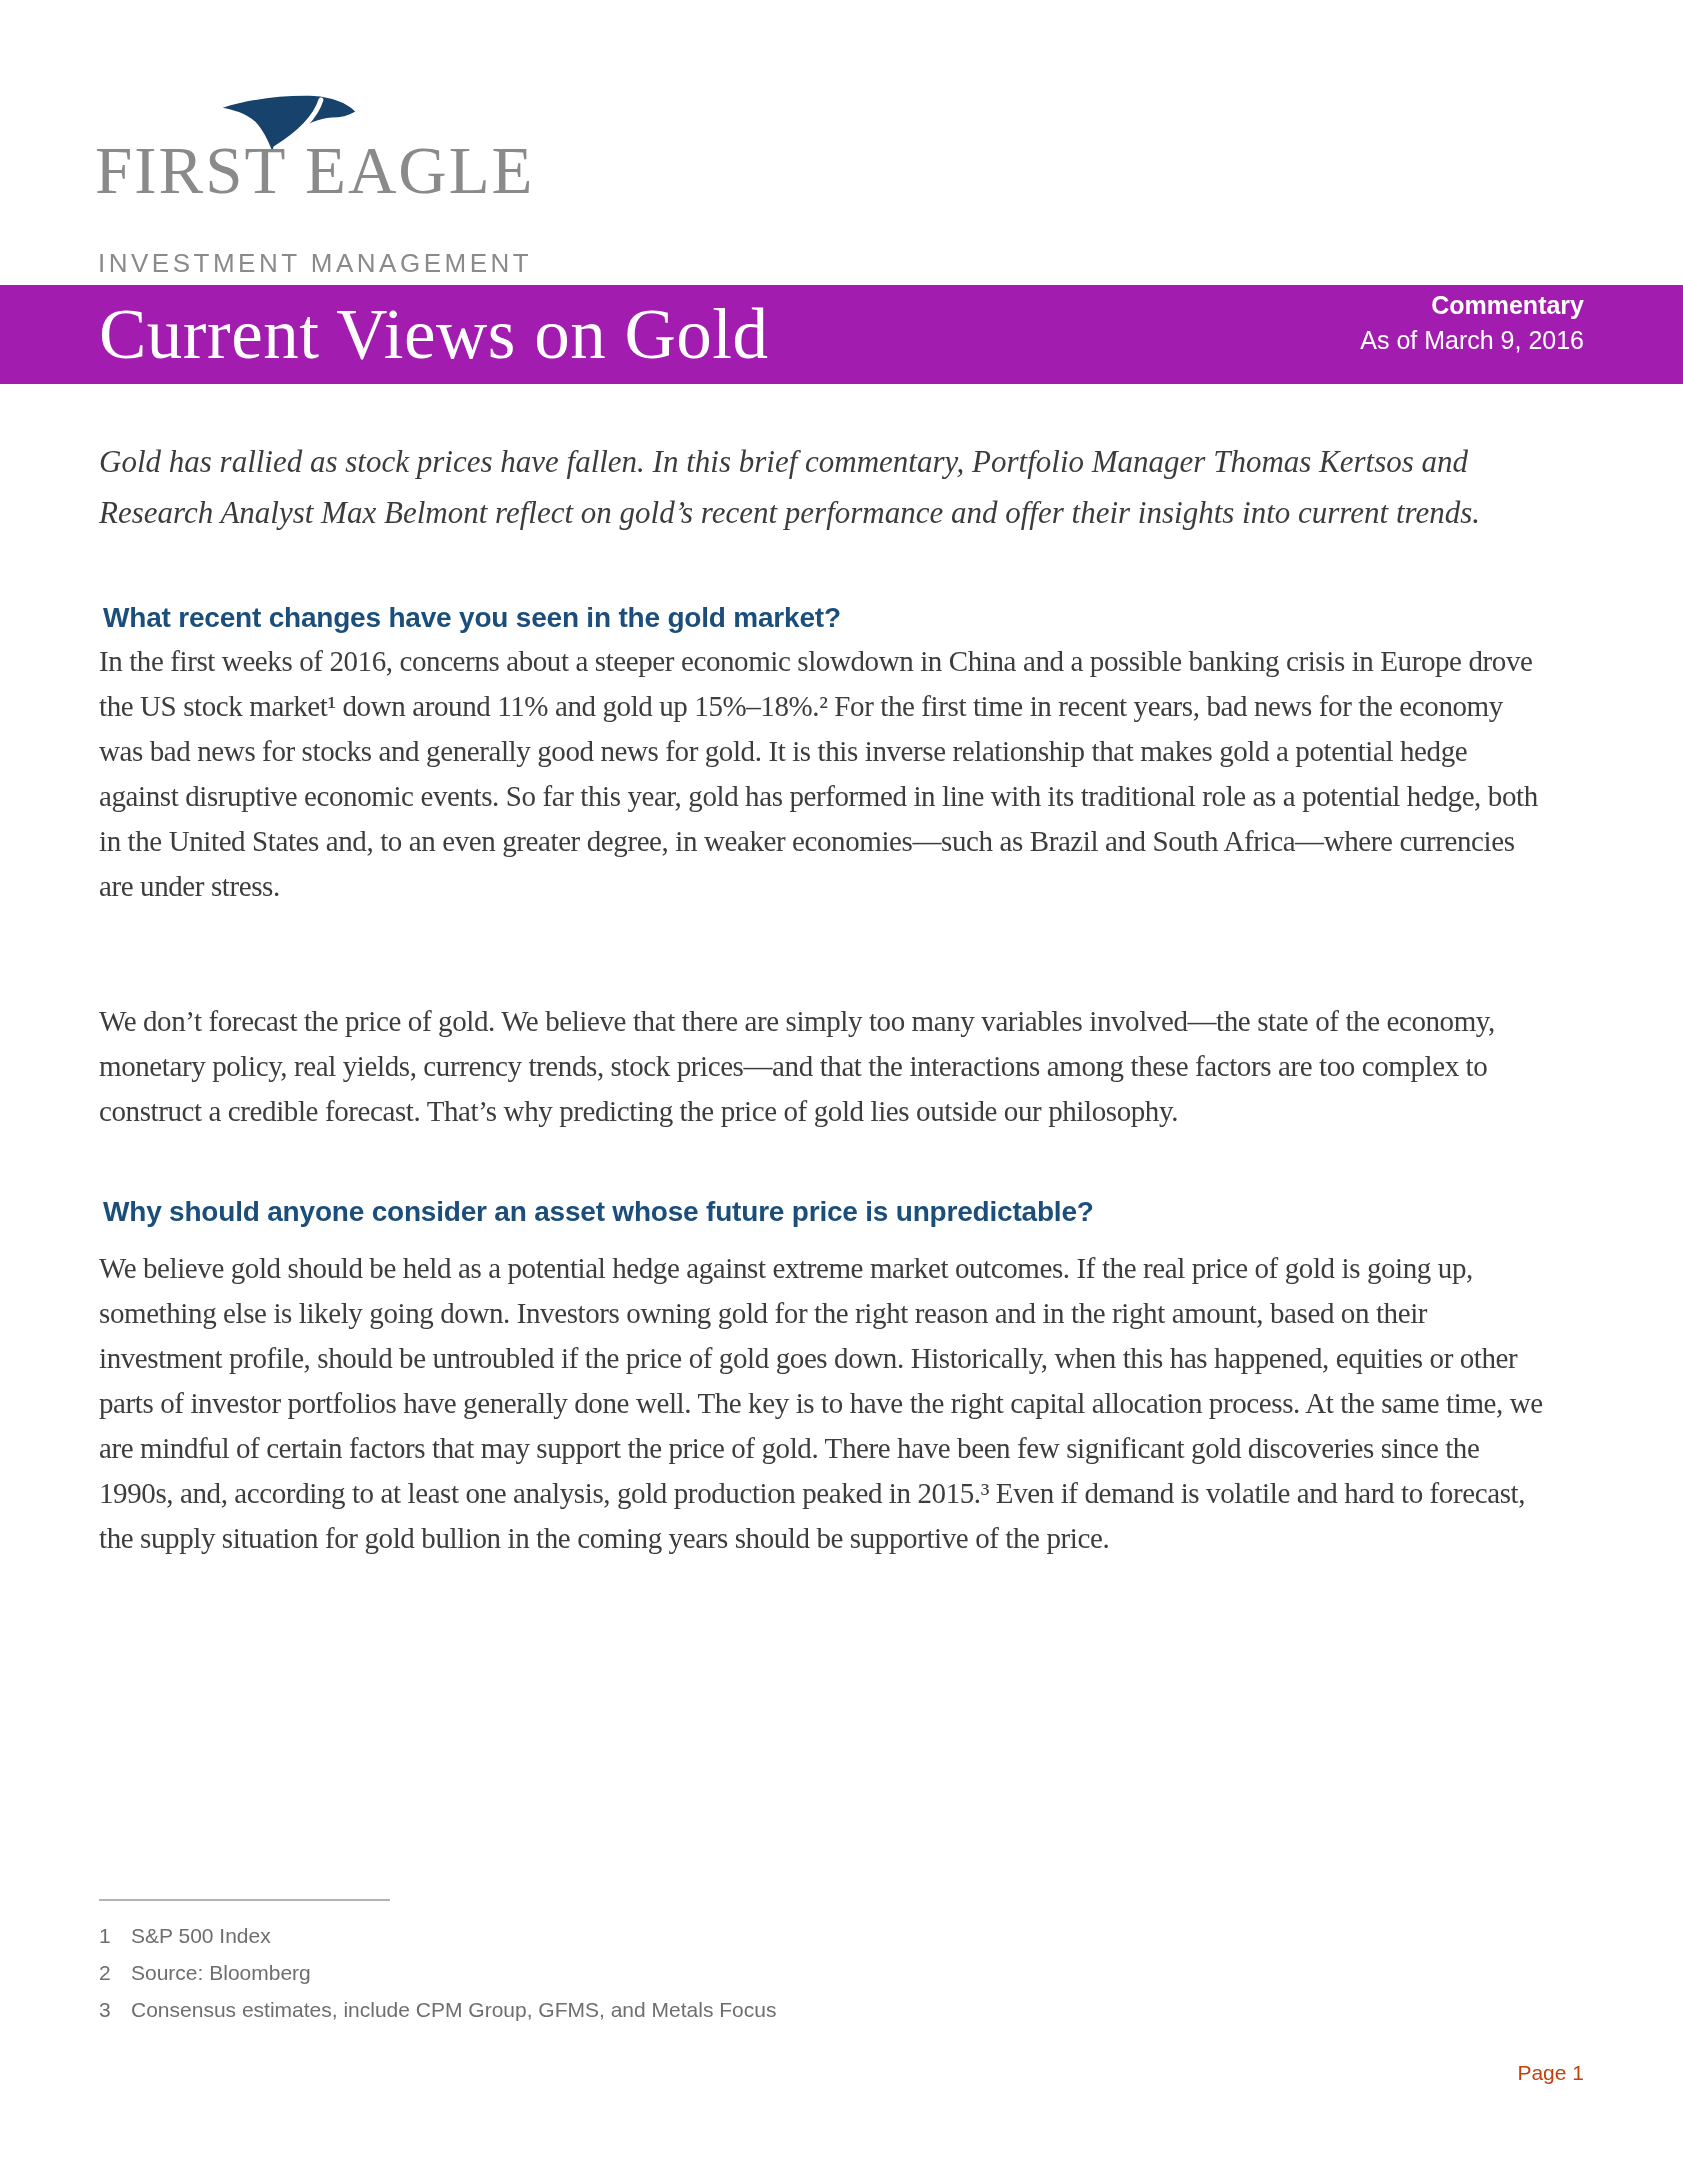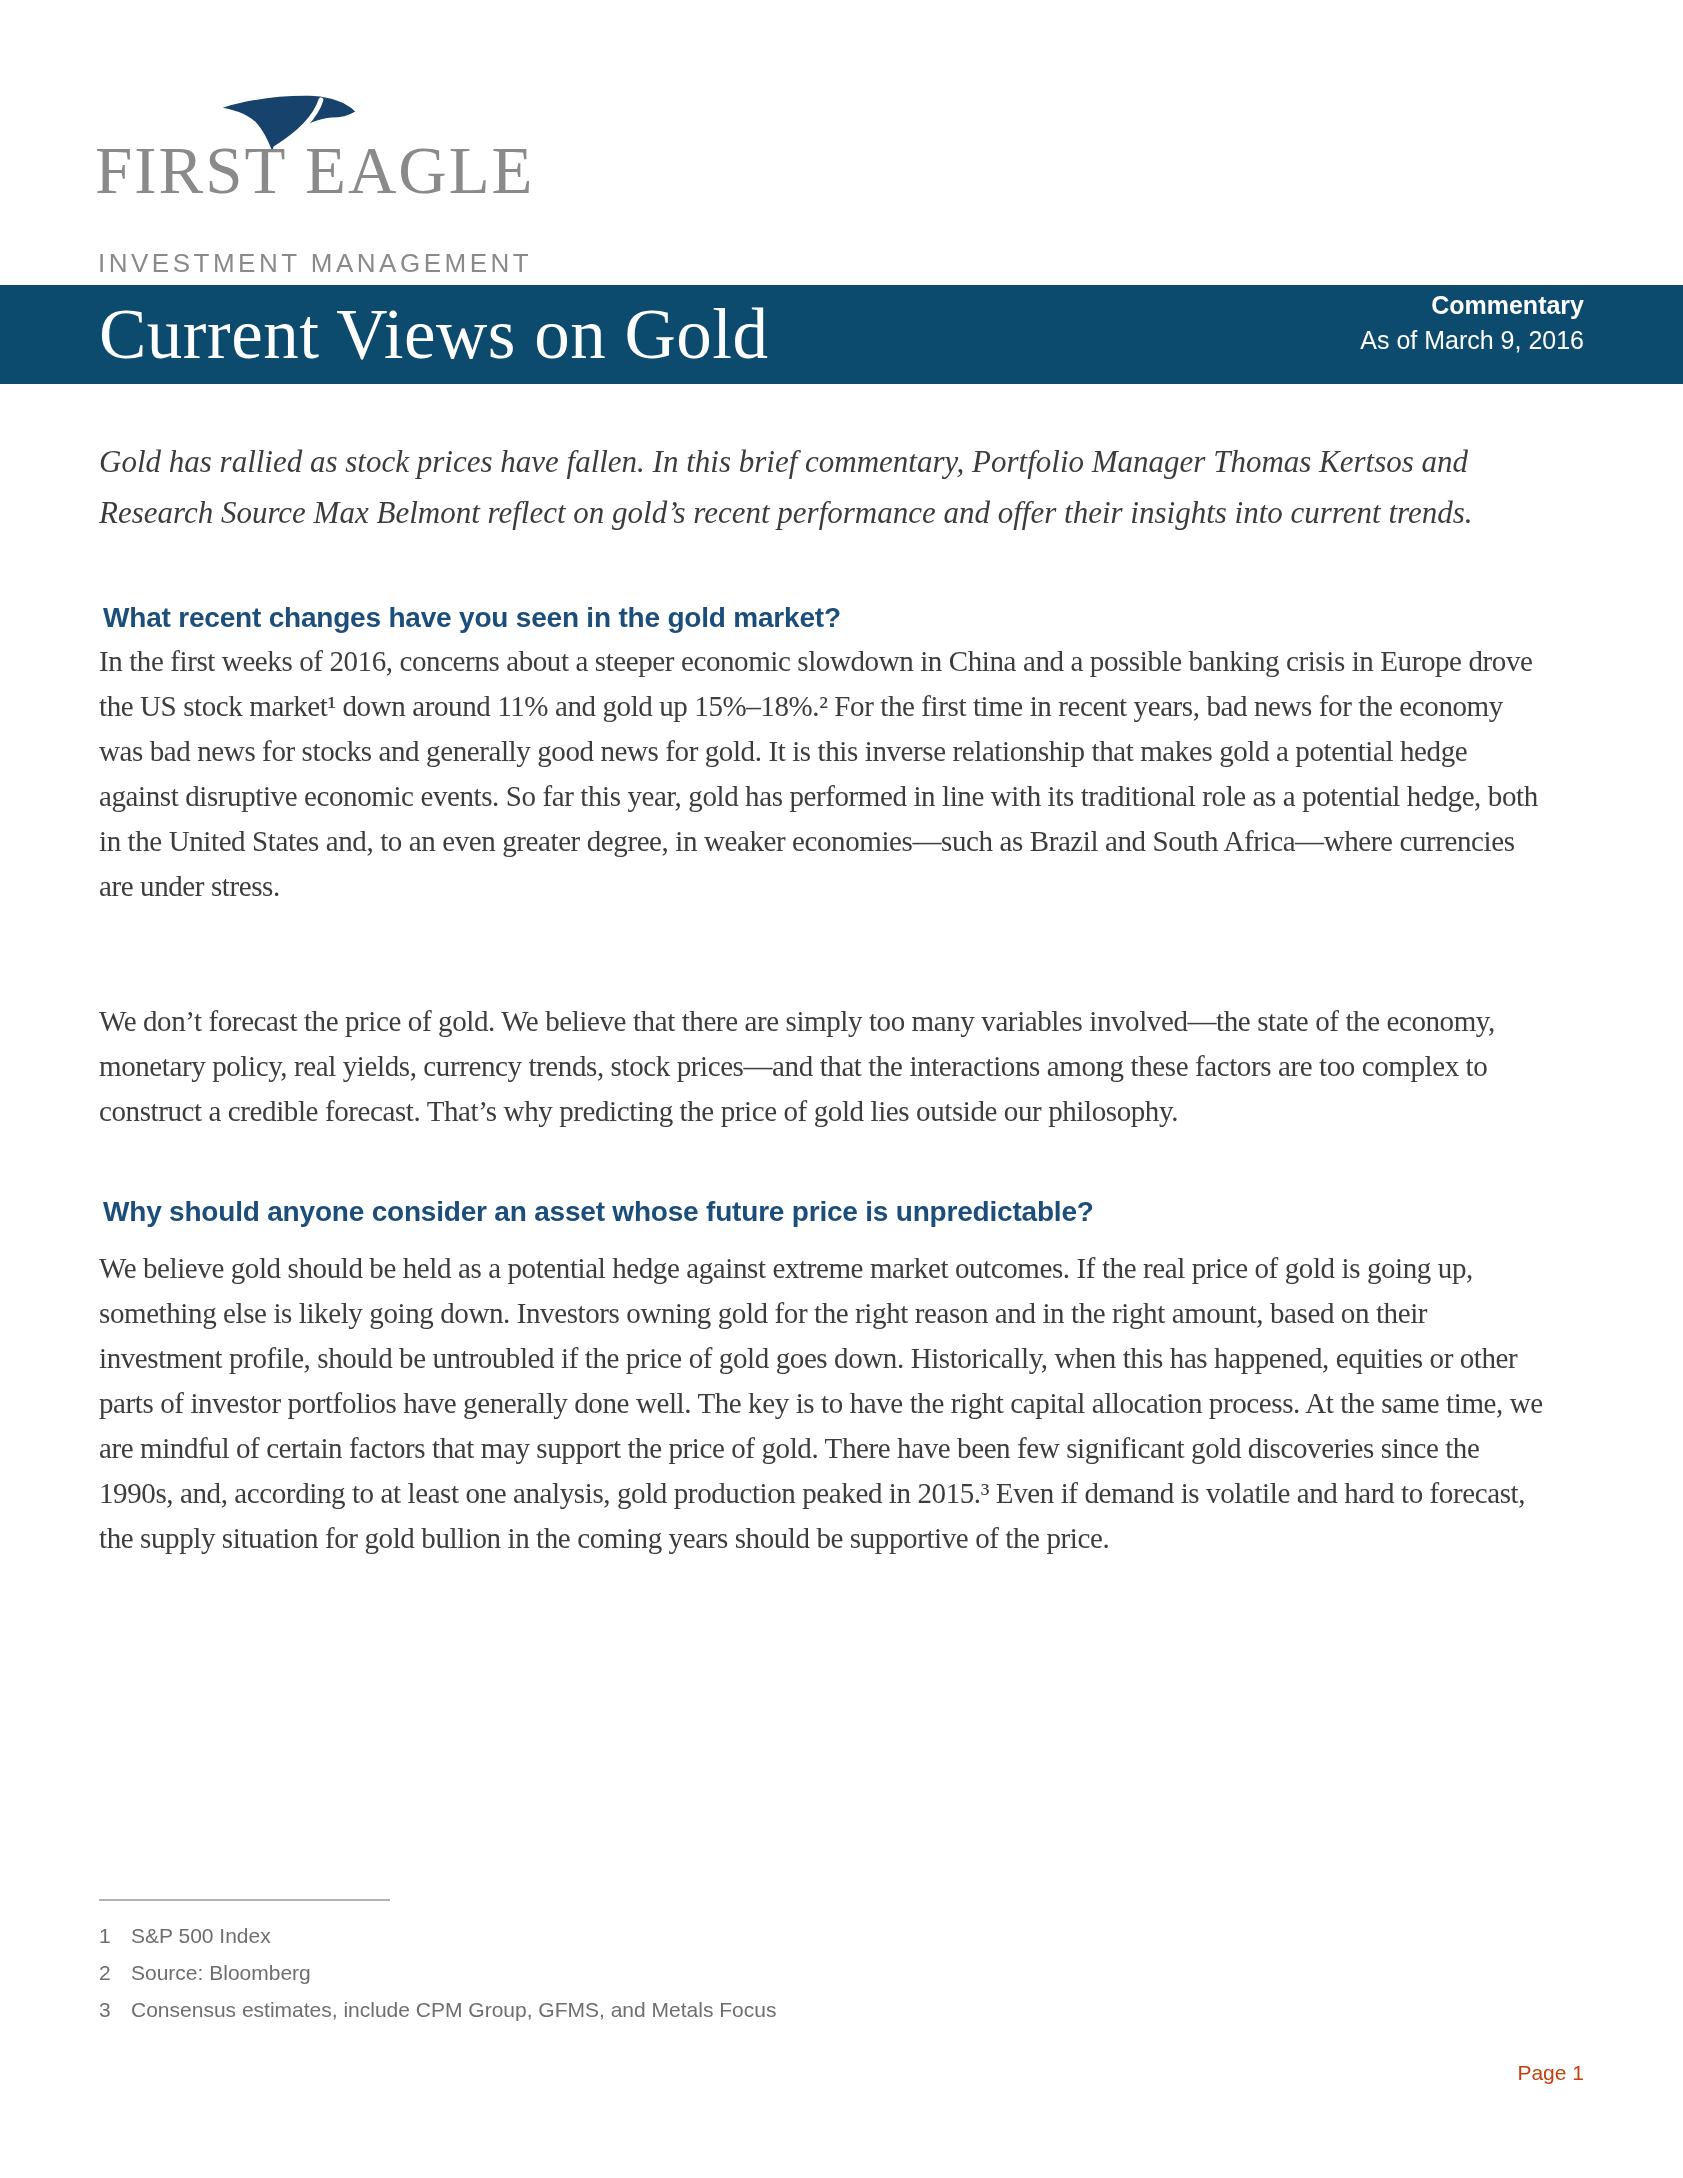--- a/index.html
+++ b/index.html
@@ -46,21 +46,21 @@
     margin-top: 44px;
   }
 
   
   .title-bar {
     position: absolute;
     left: 0;
     top: 285px;
     width: 1683px;
     height: 99px;
-    background: #0c4a6e;
+    background: #a21caf;
   }
   .title-bar .doc-title {
     position: absolute;
     left: 99px;
     top: 0;
     height: 99px;
     display: flex;
     align-items: center;
     margin: 0;
     color: #ffffff;
@@ -185,21 +185,21 @@
   <div class="title-bar">
     <h1 class="doc-title">Current Views on Gold</h1>
     <div class="bar-right">
       <div class="kicker">Commentary</div>
       <div class="date-line">As of March 9, 2016</div>
     </div>
   </div>
 
   <div class="intro">
     <div class="intro-line">Gold has rallied as stock prices have fallen. In this brief commentary, Portfolio Manager Thomas Kertsos and</div>
-    <div class="intro-line">Research Source Max Belmont reflect on gold’s recent performance and offer their insights into current trends.</div>
+    <div class="intro-line">Research Analyst Max Belmont reflect on gold’s recent performance and offer their insights into current trends.</div>
   </div>
 
   <h2 class="q-heading" id="heading-1">What recent changes have you seen in the gold market?</h2>
   <p class="q-body" id="body-1">In the first weeks of 2016, concerns about a steeper economic slowdown in China and a possible banking crisis in Europe drove the US stock market¹ down around 11% and gold up 15%–18%.² For the first time in recent years, bad news for the economy was bad news for stocks and generally good news for gold. It is this inverse relationship that makes gold a potential hedge against disruptive economic events. So far this year, gold has performed in line with its traditional role as a potential hedge, both in the United States and, to an even greater degree, in weaker economies—such as Brazil and South Africa—where currencies are under stress.</p>
 
   <p class="q-body" id="body-2">We don’t forecast the price of gold. We believe that there are simply too many variables involved—the state of the economy, monetary policy, real yields, currency trends, stock prices—and that the interactions among these factors are too complex to construct a credible forecast. That’s why predicting the price of gold lies outside our philosophy.</p>
 
   <h2 class="q-heading" id="heading-3">Why should anyone consider an asset whose future price is unpredictable?</h2>
   <p class="q-body" id="body-3">We believe gold should be held as a potential hedge against extreme market outcomes. If the real price of gold is going up, something else is likely going down. Investors owning gold for the right reason and in the right amount, based on their investment profile, should be untroubled if the price of gold goes down. Historically, when this has happened, equities or other parts of investor portfolios have generally done well. The key is to have the right capital allocation process. At the same time, we are mindful of certain factors that may support the price of gold. There have been few significant gold discoveries since the 1990s, and, according to at least one analysis, gold production peaked in 2015.³ Even if demand is volatile and hard to forecast, the supply situation for gold bullion in the coming years should be supportive of the price.</p>
 

